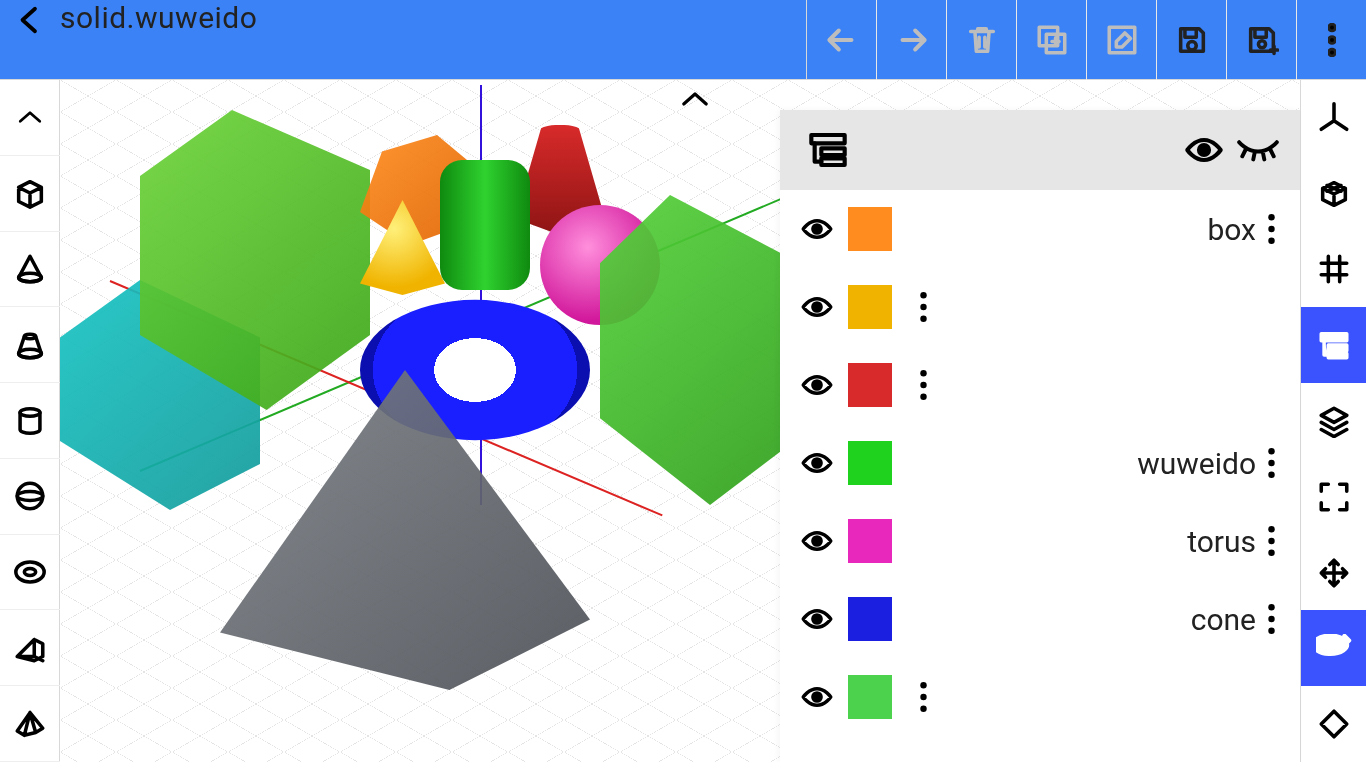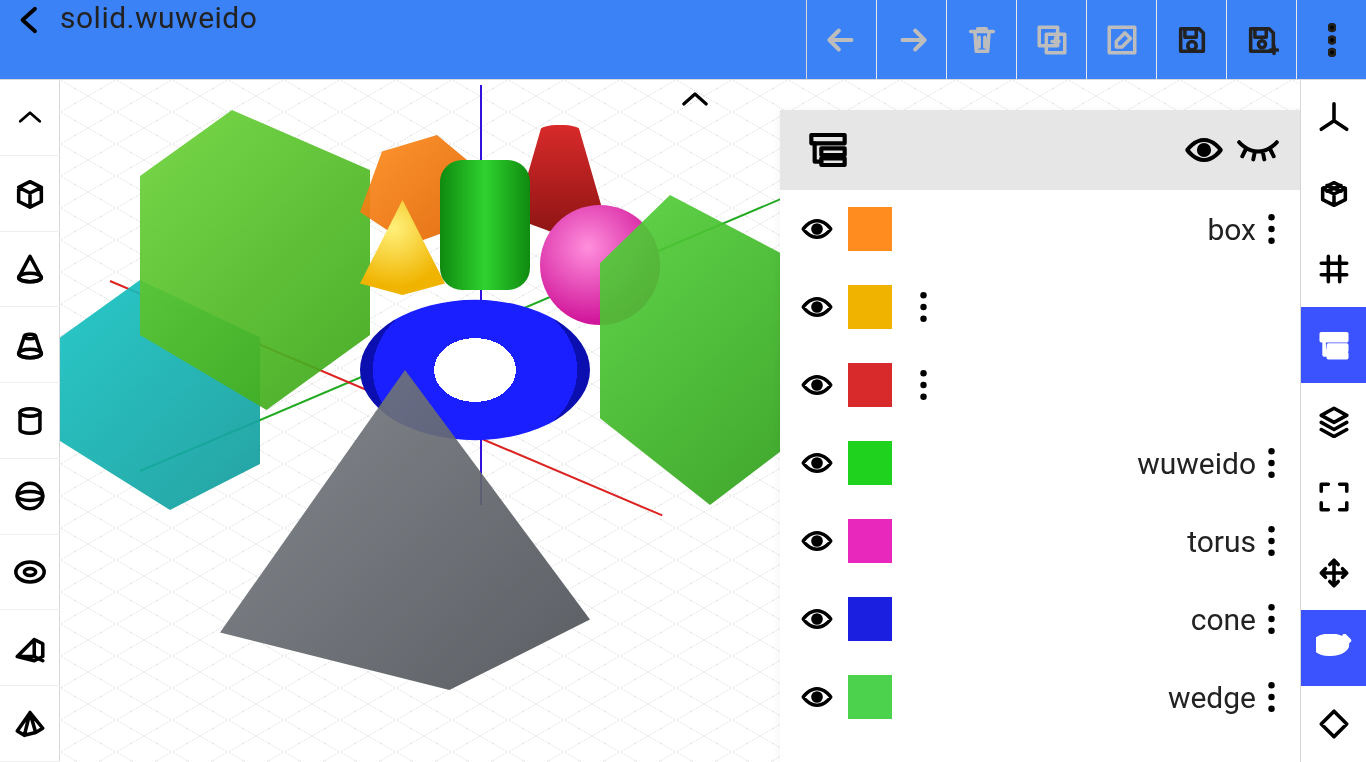--- a/index.html
+++ b/index.html
@@ -405,21 +405,20 @@
         </div>
       </div>
       <div class="row">
         <div class="eye">
           <svg width="34" height="22" viewBox="0 0 24 16" stroke="#000">
             <path d="M2 8s4-6 10-6 10 6 10 6-4 6-10 6S2 8 2 8z"></path>
             <circle cx="12" cy="8" r="3" fill="#000"></circle>
           </svg>
         </div>
         <div class="swatch" style="background:#4cd24c"></div>
-        <div class="label">wedge</div>
         <div class="dots">
           <svg width="7" height="30" viewBox="0 0 6 28">
             <circle cx="3" cy="3" r="3" fill="#000"></circle>
             <circle cx="3" cy="14" r="3" fill="#000"></circle>
             <circle cx="3" cy="25" r="3" fill="#000"></circle>
           </svg>
         </div>
       </div>
     </div>
 </div>

